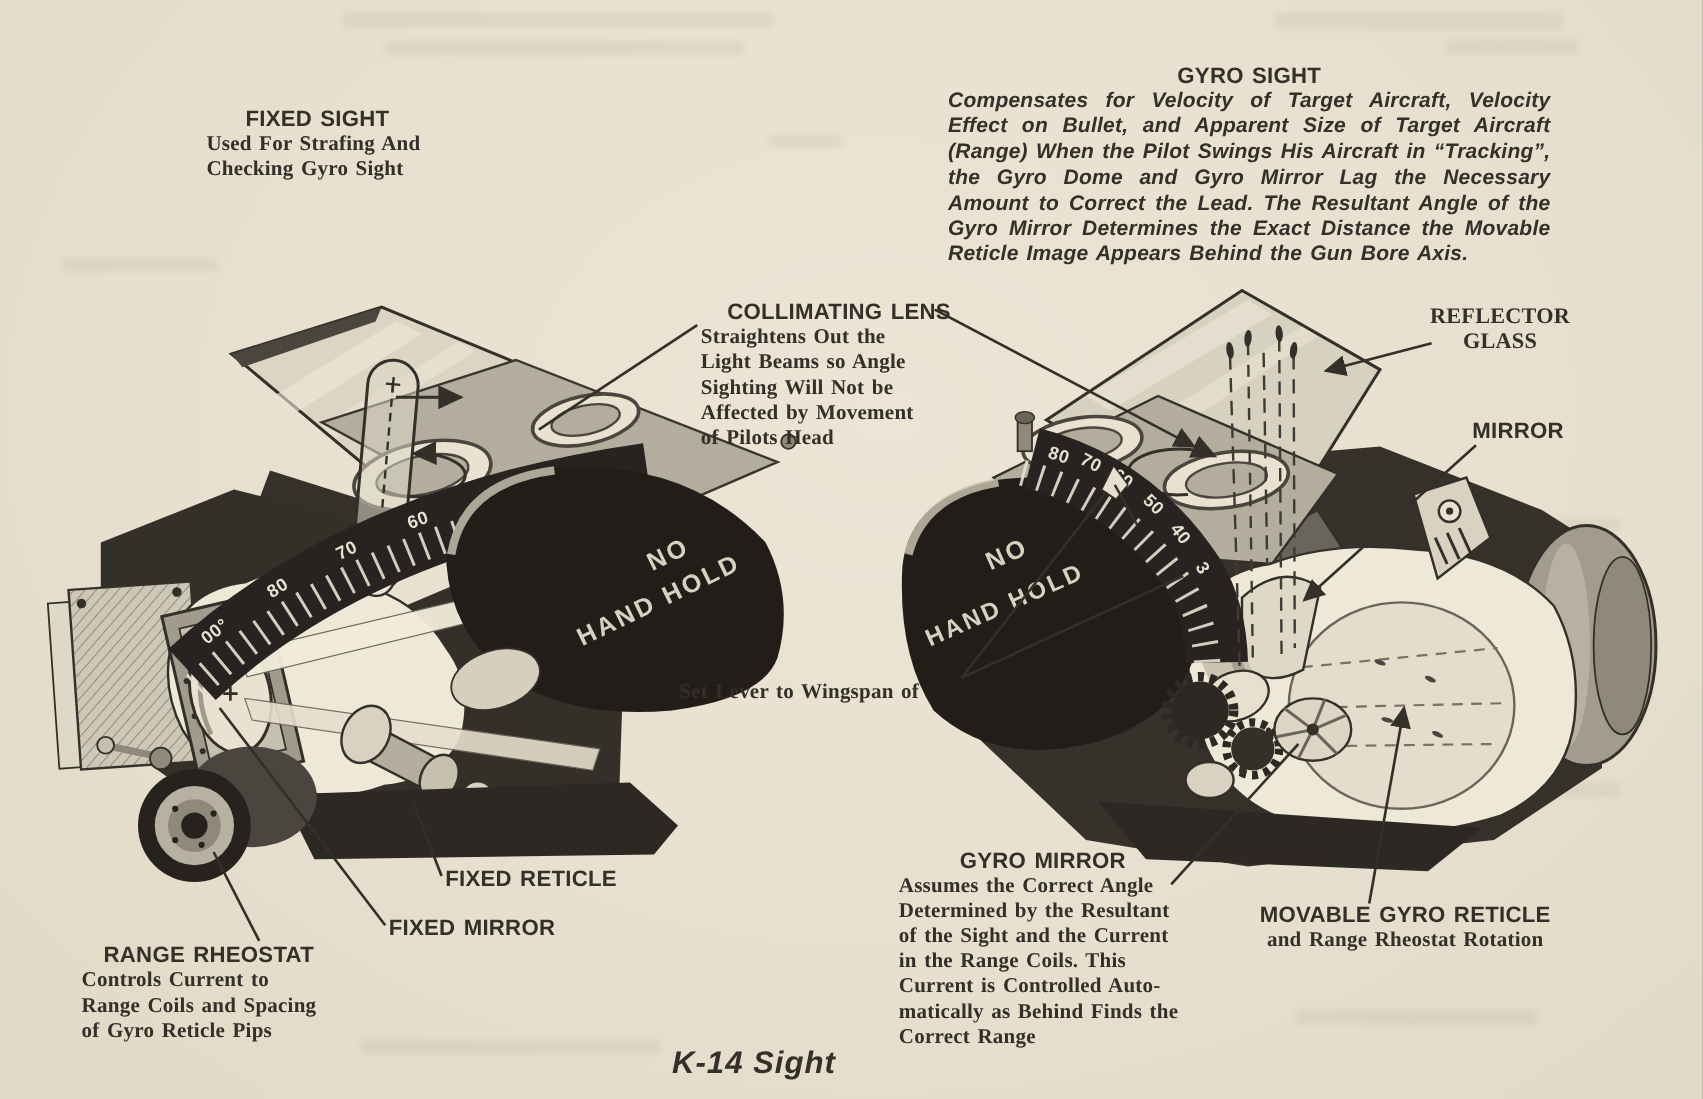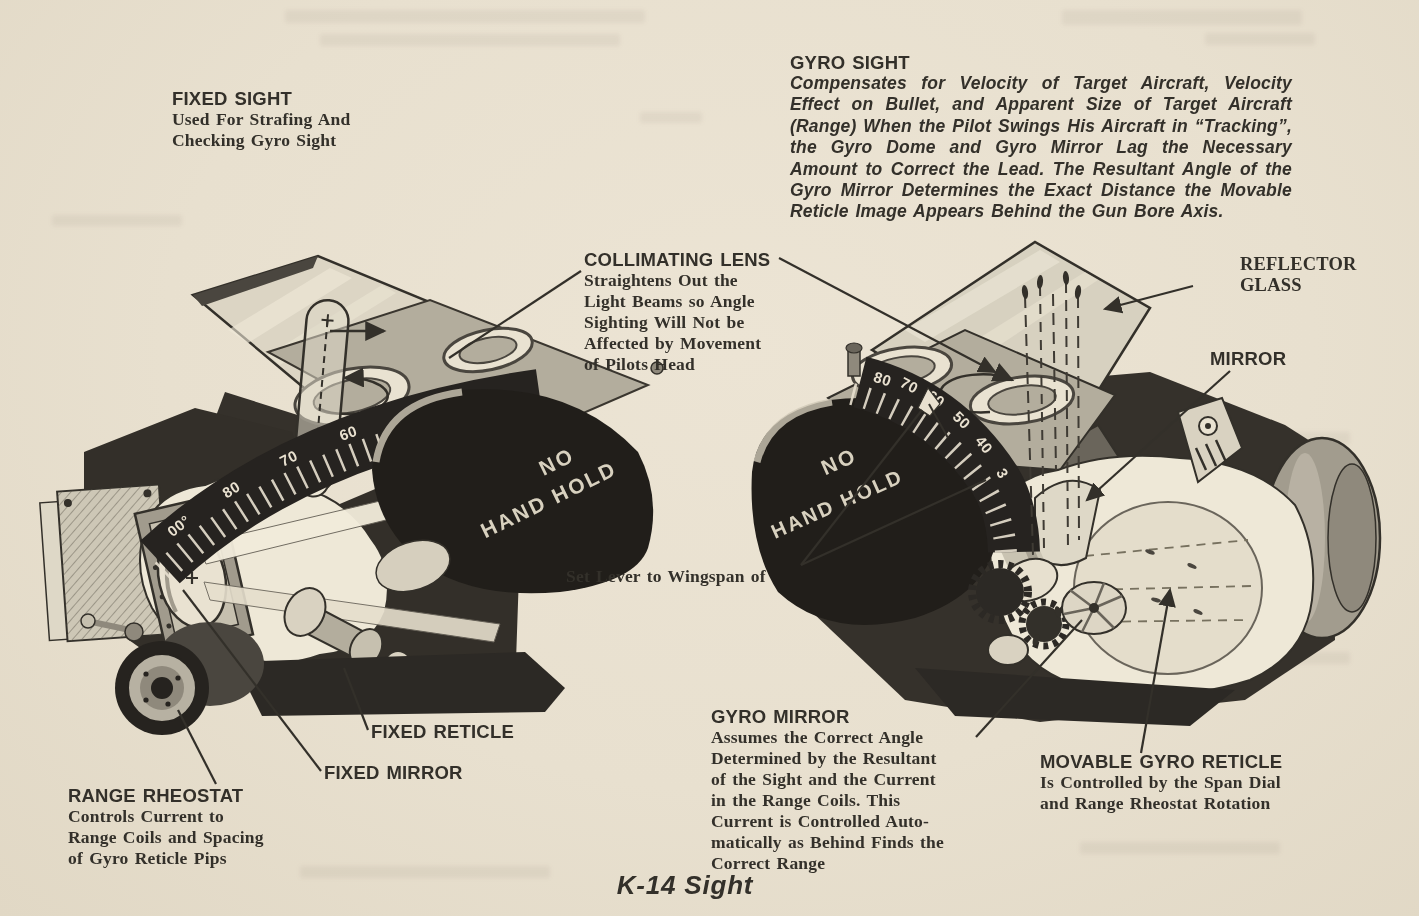--- a/index.html
+++ b/index.html
@@ -10,25 +10,25 @@
   .page{
     position:relative; width:1419px; height:916px; overflow:hidden;
     background:radial-gradient(ellipse at 52% 38%, #ece4d4 0%, #e8e0cf 55%, #e1d8c5 100%);
     font-family:"Liberation Sans",sans-serif; color:var(--ink);
   }
   .ghost{position:absolute; background:rgba(95,88,70,.07); filter:blur(2px); border-radius:3px;}
   svg.art{position:absolute; left:0; top:0;}
   .callout{position:absolute; font:700 17.5px/21px "Liberation Sans",sans-serif;
            letter-spacing:.2px; word-spacing:1.6px; color:var(--ink);}
   .c-title{font-size:18.5px; white-space:nowrap;}
-  .tc{}
+  .tc{text-align:center;}
   .c-line{display:block; white-space:nowrap;font-family:Liberation Serif, serif;}
   .just{white-space:normal; text-align:justify; line-height:21.4px;font-style:italic;}
   .caption{position:absolute; font:italic 700 26px "Liberation Sans",sans-serif;
-           letter-spacing:.8px; text-align:center;}
+           letter-spacing:.8px; text-align:left;}
   text{font-family:"Liberation Sans",sans-serif; font-weight:700;}
   .dialnum{font-size:15px; fill:#e9e1d0; letter-spacing:.5px;}
   .stencil{fill:#d8d1bf; letter-spacing:2.5px;}
 </style>
 </head>
 <body>
 
 <div class="page">
 
   <div class="ghost" style="left:285px;top:10px;width:360px;height:13px"></div>
@@ -284,29 +284,29 @@
     <span class="c-line">Used For Strafing And</span>
     <span class="c-line">Checking Gyro Sight</span>
   </div>
 
   <div class="callout" style="left:790px;top:52px;width:502px">
     <div class="c-title tc">GYRO SIGHT</div>
     <div class="just">Compensates for Velocity of Target Aircraft, Velocity Effect on Bullet, and Apparent Size of Target Aircraft (Range) When the Pilot Swings His Aircraft in “Tracking”, the Gyro Dome and Gyro Mirror Lag the Necessary Amount to Correct the Lead. The Resultant Angle of the Gyro Mirror Determines the Exact Distance the Movable Reticle Image Appears Behind the Gun Bore Axis.</div>
   </div>
 
   <div class="callout" style="left:584px;top:249px;width:195px">
-    <div class="c-title" style="">COLLIMATING LENS</div>
+    <div class="c-title" style="margin-left:22px">COLLIMATING LENS</div>
     <span class="c-line">Straightens Out the</span>
     <span class="c-line">Light Beams so Angle</span>
     <span class="c-line">Sighting Will Not be</span>
     <span class="c-line">Affected by Movement</span>
     <span class="c-line">of Pilots Head</span>
   </div>
 
-  <div class="callout tc" style="left:1240px;top:254px;width:140px">
+  <div class="callout tc" style="left:1180px;top:254px;width:140px">
     <span class="c-line c-title">REFLECTOR</span>
     <span class="c-line c-title">GLASS</span>
   </div>
 
   <div class="callout tc" style="left:1210px;top:348px;width:110px">
     <div class="c-title">MIRROR</div>
   </div>
 
   <div class="callout" style="left:566px;top:566px;width:250px">
     <span class="c-line">Set Lever to Wingspan of</span>
@@ -320,32 +320,31 @@
     <div class="c-title">FIXED MIRROR</div>
   </div>
 
   <div class="callout" style="left:68px;top:785px;width:212px">
     <div class="c-title tc">RANGE RHEOSTAT</div>
     <span class="c-line">Controls Current to</span>
     <span class="c-line">Range Coils and Spacing</span>
     <span class="c-line">of Gyro Reticle Pips</span>
   </div>
 
-  <div class="callout" style="left:711px;top:706px;width:240px">
+  <div class="callout" style="left:749px;top:706px;width:240px">
     <div class="c-title tc">GYRO MIRROR</div>
     <span class="c-line">Assumes the Correct Angle</span>
     <span class="c-line">Determined by the Resultant</span>
     <span class="c-line">of the Sight and the Current</span>
     <span class="c-line">in the Range Coils. This</span>
     <span class="c-line">Current is Controlled Auto-</span>
     <span class="c-line">matically as Behind Finds the</span>
     <span class="c-line">Correct Range</span>
   </div>
 
   <div class="callout tc" style="left:1040px;top:751px;width:262px">
     <div class="c-title">MOVABLE GYRO RETICLE</div>
-    <span class="c-line">Is Controlled by the Span Dial</span>
     <span class="c-line">and Range Rheostat Rotation</span>
   </div>
 
   <div class="caption" style="left:560px;top:870px;width:250px">K-14 Sight</div>
 
 </div>
 
 </body></html>

